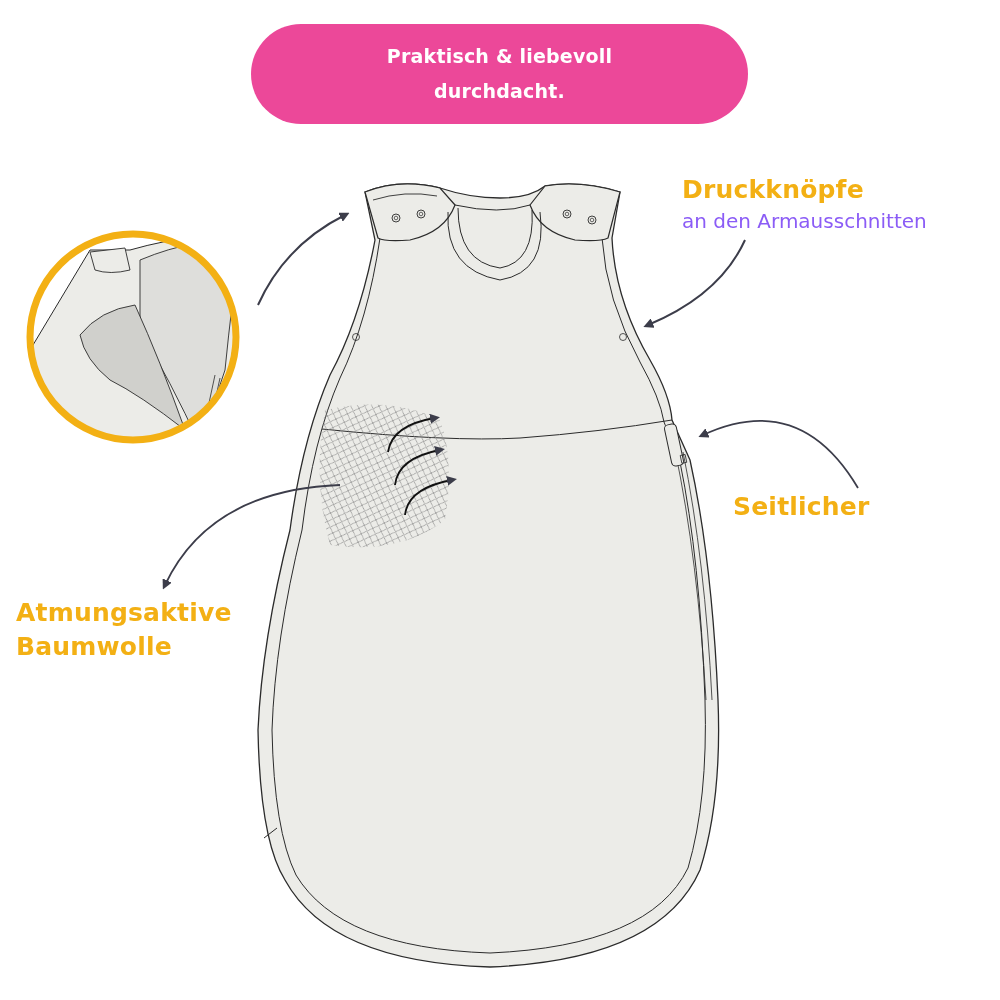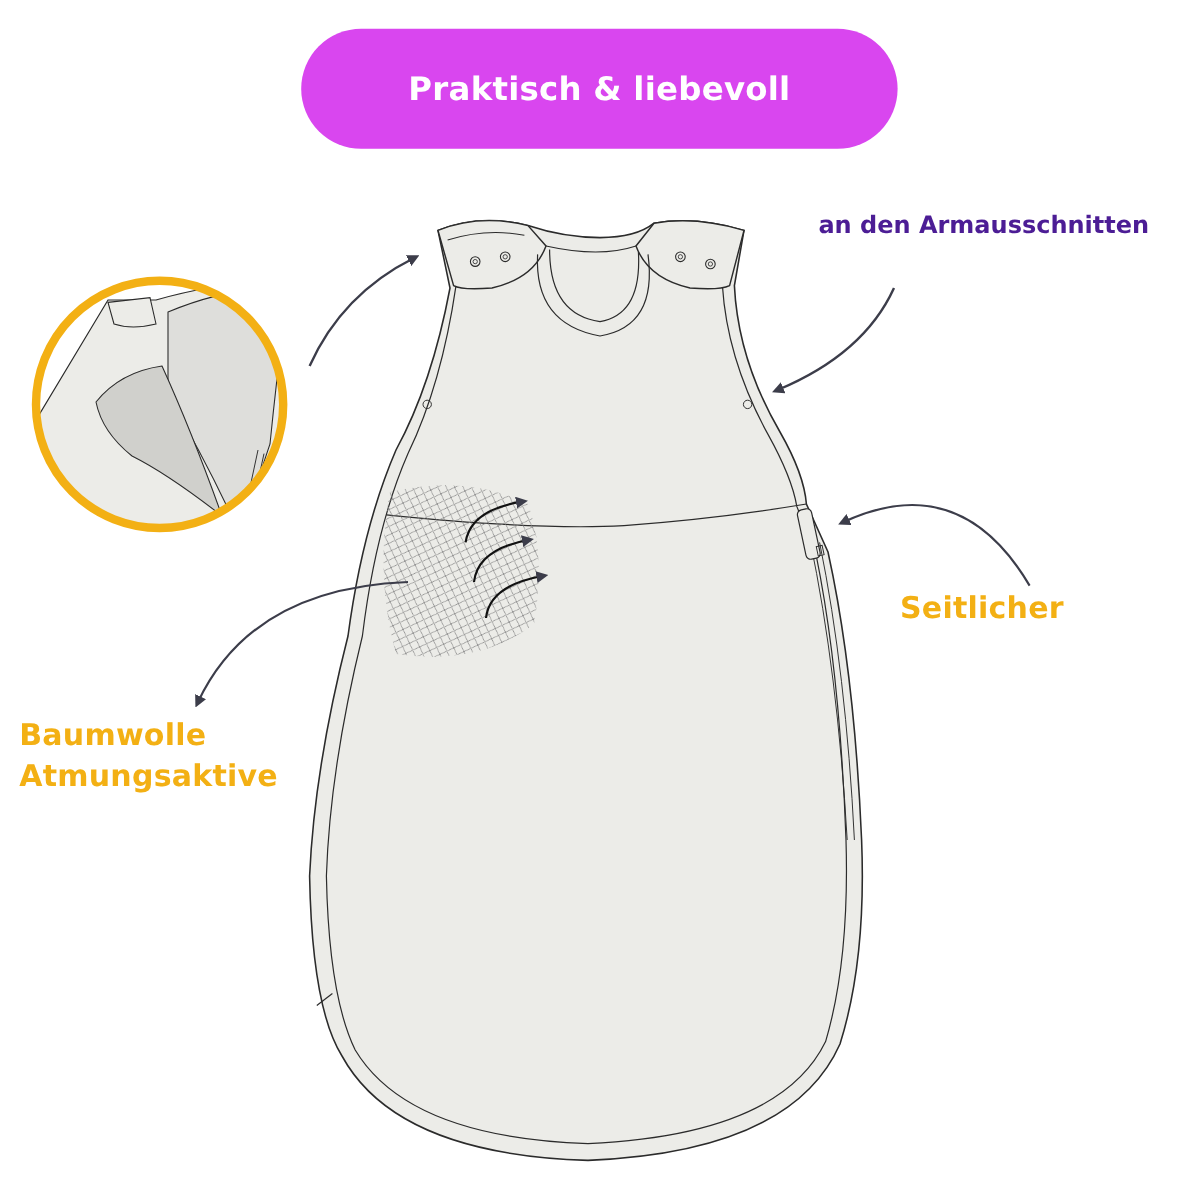--- a/index.html
+++ b/index.html
@@ -1,33 +1,34 @@
 <!DOCTYPE html>
 <html><head>
   <meta charset="utf-8">
   <style>
     html, body { margin: 0; padding: 0; background: #ffffff; }
     body { width: 1000px; height: 1000px; position: relative; overflow: hidden; font-family: "DejaVu Sans", sans-serif; }
     .banner {
       position: absolute; left: 251px; top: 24px; width: 497px; height: 100px;
-      background: #d946ef; border-radius: 50px;
+      background: #ec4899; border-radius: 50px;
       display: flex; flex-direction: column; align-items: center; justify-content: center;
-      color: #ffffff; font-weight: bold; font-size: 27px; line-height: 35px; text-align: center;
+      color: #ffffff; font-weight: bold; font-size: 19px; line-height: 35px; text-align: center;
       letter-spacing: 0.2px;
     }
     .label { position: absolute; }
     .label .title { color: #f3b014; font-weight: bold; font-size: 25px; line-height: 34px; letter-spacing: 0.2px; }
-    .label .sub { color: #4c1d95; font-size: 20px; line-height: 28px; font-weight: bold; }
+    .label .sub { color: #8b5cf6; font-size: 20px; line-height: 28px; font-weight: normal; }
     svg.art { position: absolute; left: 0; top: 0; }
   </style>
 </head>
 <body>
 
 <div class="banner">
   <div>Praktisch &amp; liebevoll</div>
+  <div>durchdacht.</div>
 </div>
 
 <svg class="art" width="1000" height="1000" viewBox="0 0 1000 1000">
   <defs>
     <pattern id="mesh" width="9" height="9" patternUnits="userSpaceOnUse" patternTransform="rotate(20)">
       <path d="M0 0 L9 9 M9 0 L0 9" stroke="#8a8a8a" stroke-width="0.8" fill="none"></path>
     </pattern>
     <clipPath id="circleClip">
       <circle cx="133" cy="337" r="103"></circle>
     </clipPath>
@@ -100,23 +101,24 @@
     <circle cx="133" cy="337" r="103" fill="none" stroke="#f3b014" stroke-width="7"></circle>
   </g>
 
   <path d="M258 305 Q285 245 345 215" fill="none" stroke="#3c3d4a" stroke-width="2" marker-end="url(#arrowHead)"></path>
   <path d="M745 240 Q720 295 648 325" fill="none" stroke="#3c3d4a" stroke-width="2" marker-end="url(#arrowHead)"></path>
   <path d="M858 488 Q800 390 703 435" fill="none" stroke="#3c3d4a" stroke-width="1.8" marker-end="url(#arrowHead)"></path>
   <path d="M340 485 Q210 490 165 585" fill="none" stroke="#3c3d4a" stroke-width="1.8" marker-end="url(#arrowHead)"></path>
 </svg>
 
 <div class="label" style="left:682px; top:173px;">
+  <div class="title">Druckknöpfe</div>
   <div class="sub">an den Armausschnitten</div>
 </div>
 
-<div class="label" style="left:750px; top:490px;">
+<div class="label" style="left:733px; top:490px;">
   <div class="title">Seitlicher</div>
 </div>
 
 <div class="label" style="left:16px; top:596px;">
+  <div class="title">Atmungsaktive</div>
   <div class="title">Baumwolle</div>
-  <div class="title">Atmungsaktive</div>
 </div>
 
 </body></html>

